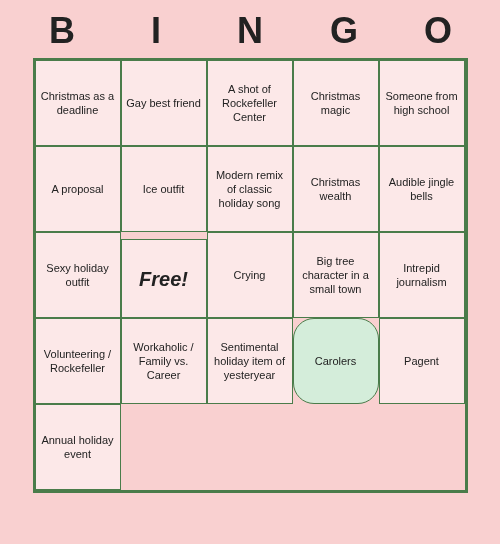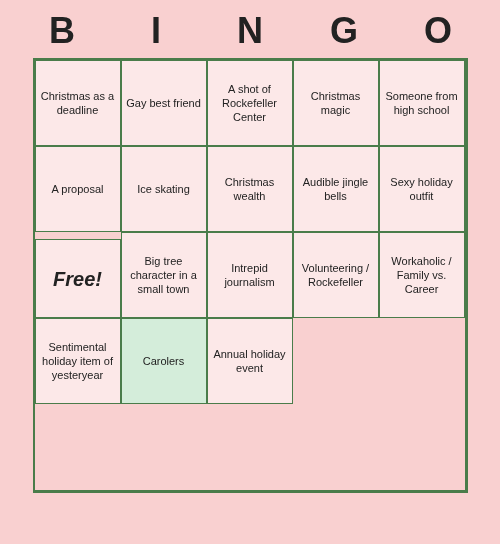--- a/index.html
+++ b/index.html
@@ -50,20 +50,21 @@
     }
     .bingo-cell.free {
       font-size: 20px;
       font-weight: bold;
       font-style: italic;
       color: #222;
       margin-top: 7px;
     }
     .bingo-cell.carolers {
       background: #d4edda;
+      border-radius: 21px;
     }
   </style>
 </head>
 <body>
 
 <div class="bingo-header">
 
 <div class="bingo-letter">B</div>
     <div class="bingo-letter">I</div>
     <div class="bingo-letter">N</div>
@@ -72,25 +73,28 @@
   </div>
 
 <div class="bingo-grid">
 
 <div class="bingo-cell">Christmas as a deadline</div>
     <div class="bingo-cell">Gay best friend</div>
     <div class="bingo-cell">A shot of Rockefeller Center</div>
     <div class="bingo-cell">Christmas magic</div>
     <div class="bingo-cell">Someone from high school</div>
     <div class="bingo-cell">A proposal</div>
-    <div class="bingo-cell">Ice skating</div>
+    <div class="bingo-cell">Ice outfit</div>
+    <div class="bingo-cell">Modern remix of classic holiday song</div>
     <div class="bingo-cell">Christmas wealth</div>
     <div class="bingo-cell">Audible jingle bells</div>
     <div class="bingo-cell">Sexy holiday outfit</div>
     <div class="bingo-cell free">Free!</div>
+    <div class="bingo-cell">Crying</div>
     <div class="bingo-cell">Big tree character in a small town</div>
     <div class="bingo-cell">Intrepid journalism</div>
     <div class="bingo-cell">Volunteering / Rockefeller</div>
     <div class="bingo-cell">Workaholic / Family vs. Career</div>
     <div class="bingo-cell">Sentimental holiday item of yesteryear</div>
     <div class="bingo-cell carolers">Carolers</div>
+    <div class="bingo-cell">Pagent</div>
     <div class="bingo-cell">Annual holiday event</div>
   </div>
 
 </body></html>

